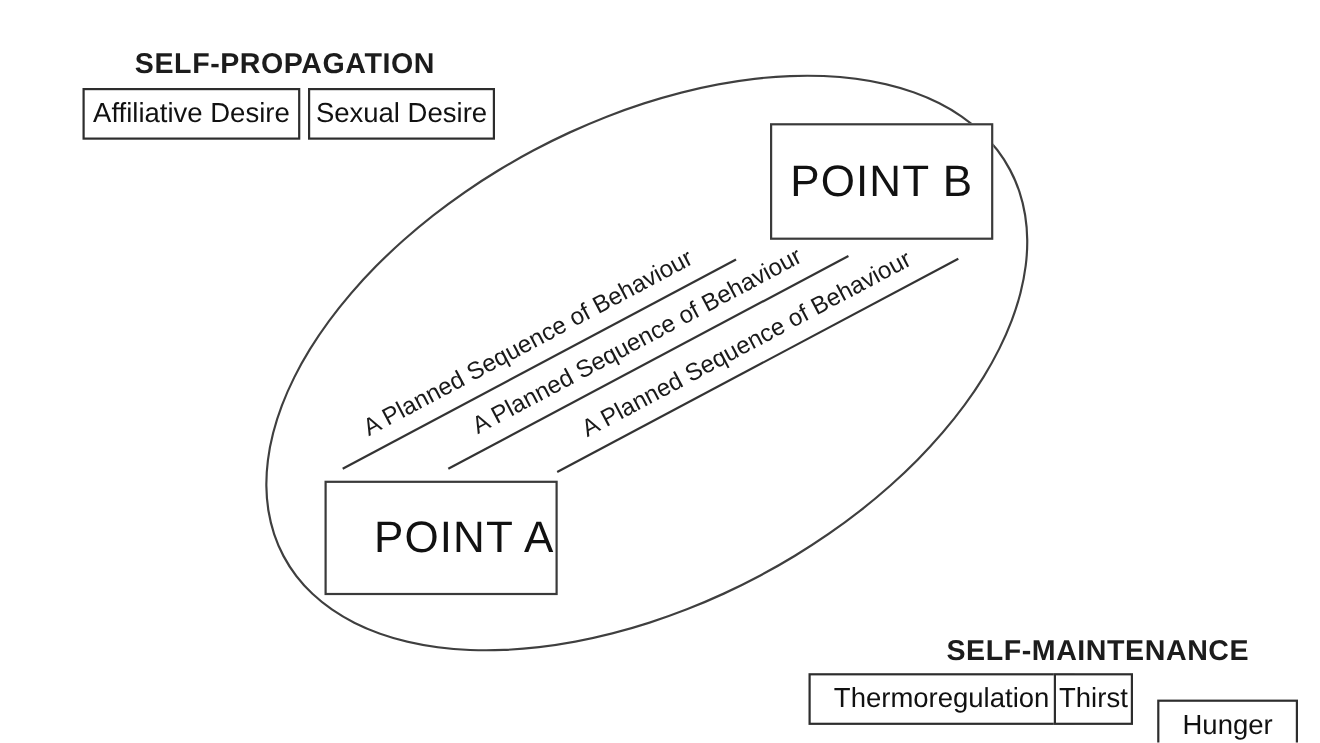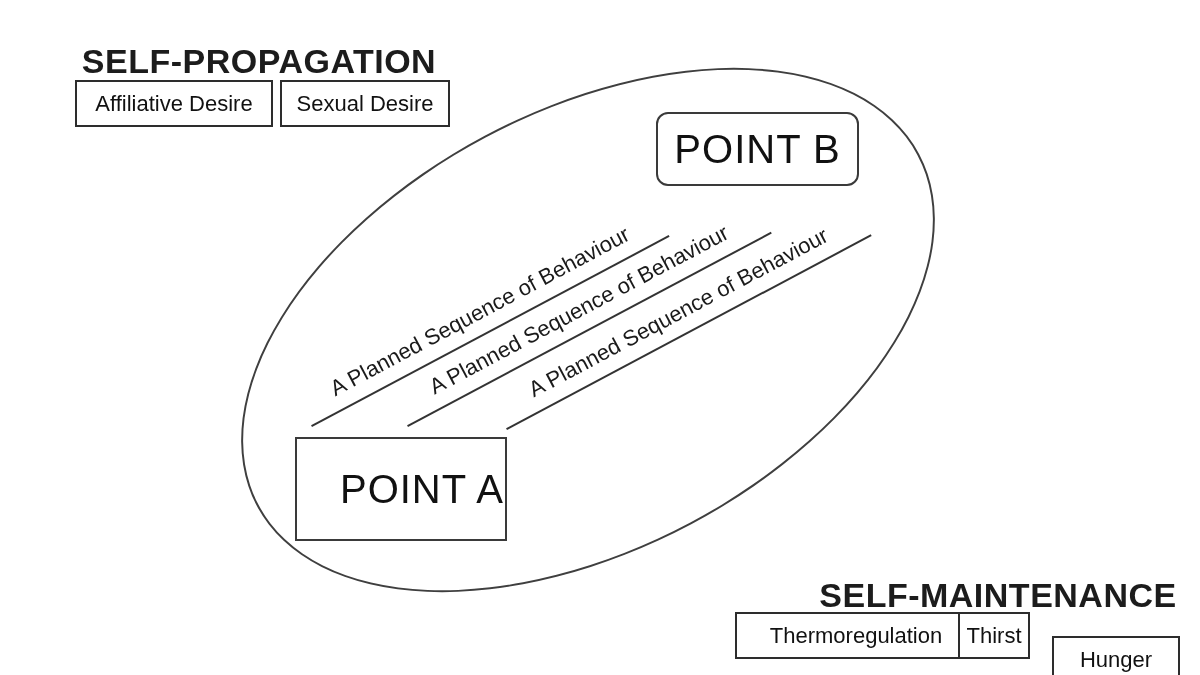--- a/index.html
+++ b/index.html
@@ -32,21 +32,21 @@
     background: #ffffff;
     border: 2px solid #3a3a3a;
     display: flex;
     align-items: center;
     justify-content: center;
     font-size: 40px;
     letter-spacing: 1px;
     color: #111111;
     z-index: 3;
   }
-  .point-b { left: 656px; top: 112px; width: 203px; height: 74px; border-radius: 12px; }
+  .point-b { left: 700px; top: 112px; width: 203px; height: 106px; }
   .point-a { left: 295px; top: 437px; width: 212px; height: 104px; padding-left: 42px; }
 
   
   .seq-line {
     position: absolute;
     transform: rotate(-28deg);
     transform-origin: 0 100%;
     border-bottom: 2px solid #333333;
     padding-bottom: 8px;
     text-align: center;
@@ -57,38 +57,38 @@
     z-index: 2;
   }
   .seq-1 { left: 312px; top: 391px; width: 405px; }
   .seq-2 { left: 408px; top: 391px; width: 412px; }
   .seq-3 { left: 507px; top: 394px; width: 413px; }
 
   
   .group-title {
     position: absolute;
     text-align: center;
-    font-size: 34px;
+    font-size: 26px;
     font-weight: bold;
     letter-spacing: 0.5px;
     color: #1c1c1c;
     z-index: 3;
   }
   .title-propagation { left: 70px;  top: 42px;  width: 378px; }
   .title-maintenance { left: 788px; top: 576px; width: 420px; }
 
   .label-box {
     position: absolute;
     height: 47px;
     background: #ffffff;
     border: 2px solid #2d2d2d;
     display: flex;
     align-items: center;
     justify-content: center;
-    font-size: 22px;
+    font-size: 25px;
     color: #111111;
     white-space: nowrap;
     z-index: 3;
   }
   .box-affiliative { left: 75px;  top: 80px;  width: 198px; }
   .box-sexual      { left: 280px; top: 80px;  width: 170px; text-align: right; }
   .box-thermo      { left: 735px; top: 612px; width: 242px; }
   .box-thirst      { left: 958px; top: 612px; width: 72px;  }
   .box-hunger      { left: 1052px; top: 636px; width: 128px; }
 </style>

